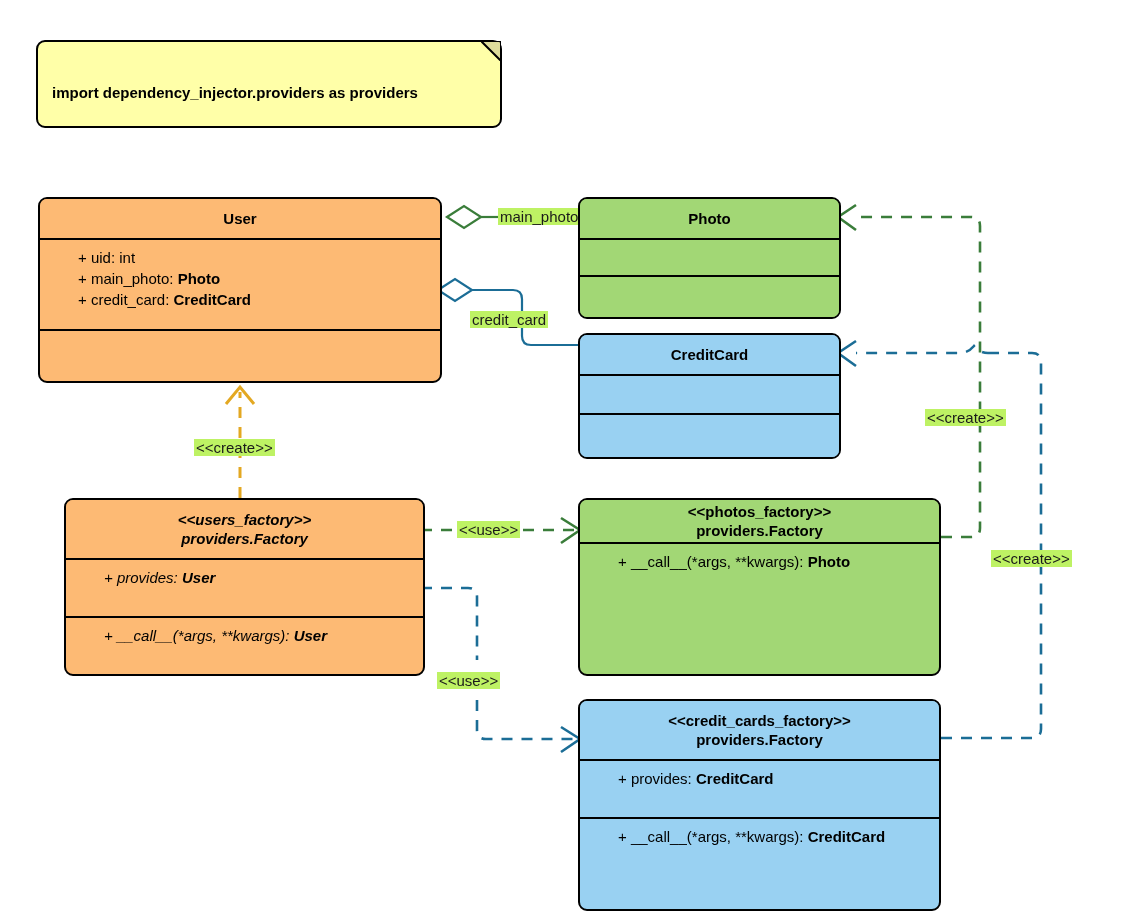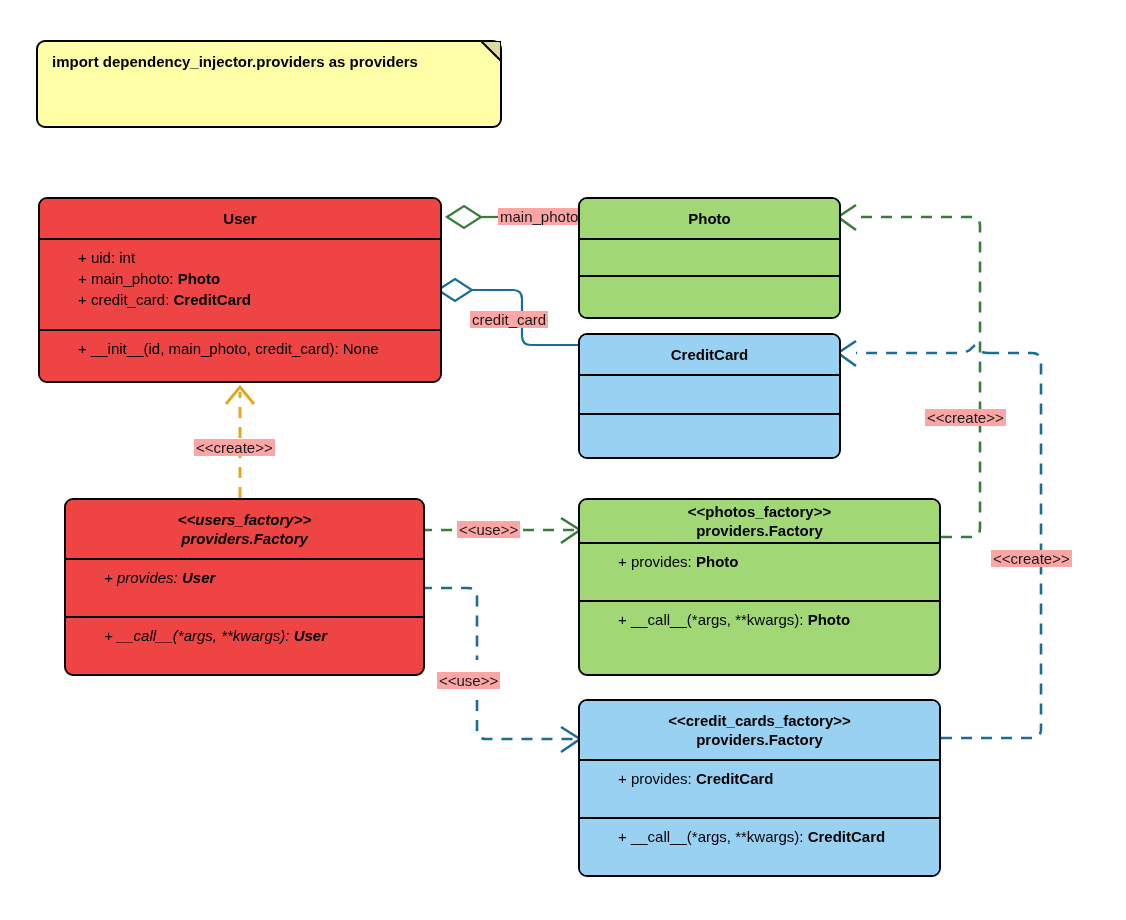--- a/index.html
+++ b/index.html
@@ -32,21 +32,21 @@
     height: 920px;
     pointer-events: none;
   }
 
   .edge-label {
     position: absolute;
     font-family: "Liberation Sans", sans-serif;
     font-size: 15px;
     color: #1a1a1a;
     white-space: nowrap;
-    background: #fca5a5;
+    background: #bef264;
     padding: 0 2px;
     line-height: 17px;
   }
 
   
   .note {
     position: absolute;
     background: #ffffa8;
     border: 2px solid #000000;
     border-radius: 9px;
@@ -55,21 +55,21 @@
   .note-fold {
     position: absolute;
     right: -1px;
     top: -1px;
     width: 20px;
     height: 20px;
   }
   .note-text {
     position: absolute;
     left: 14px;
-    top: 11px;
+    top: 42px;
     font-size: 15px;
     font-weight: bold;
     color: #000;
     white-space: nowrap;
   }
 
   
   .uml-class {
     position: absolute;
     box-sizing: border-box;
@@ -100,21 +100,21 @@
     border-bottom: 2px solid #000000;
   }
   .uml-row {
     white-space: nowrap;
     margin-left: 28px;
   }
   .uml-row b {
     font-weight: bold;
   }
 
-  .fill-yellow  { background: #ef4444; }
+  .fill-yellow  { background: #fdba74; }
   .fill-green   { background: #a2d775; }
   .fill-blue    { background: #99d1f2; }
 </style>
 </head>
 <body>
 
 <div id="diagram-canvas">
 
   <svg id="edge-layer" viewBox="0 0 1126 920" width="1126" height="920">
 
@@ -185,23 +185,20 @@
 
   <div class="uml-class fill-yellow" style="left:38px; top:197px; width:404px; height:186px;">
     <div class="uml-head fill-yellow" style="height:41px;">
       <span>User</span>
     </div>
     <div class="uml-compartment divided fill-yellow" style="height:91px;">
       <div class="uml-row"><span>+ uid: </span><span>int</span></div>
       <div class="uml-row"><span>+ main_photo: </span><b>Photo</b></div>
       <div class="uml-row"><span>+ credit_card: </span><b>CreditCard</b></div>
     </div>
-    <div class="uml-compartment fill-yellow" style="height:50px;">
-      <div class="uml-row"><span>+ __init__(id, main_photo, credit_card): </span><span>None</span></div>
-    </div>
   </div>
 
   <div class="uml-class fill-green" style="left:578px; top:197px; width:263px; height:122px;">
     <div class="uml-head fill-green" style="height:41px;">
       <span>Photo</span>
     </div>
     <div class="uml-compartment divided fill-green" style="height:37px;"></div>
     <div class="uml-compartment fill-green" style="height:40px;"></div>
   </div>
 
@@ -224,29 +221,26 @@
     <div class="uml-compartment fill-yellow" style="height:48px;">
       <div class="uml-row"><span>+ __call__(*args, **kwargs): </span><b>User</b></div>
     </div>
   </div>
 
   <div class="uml-class fill-green" style="left:578px; top:498px; width:363px; height:178px;">
     <div class="uml-head fill-green" style="height:44px;">
       <span>&lt;&lt;photos_factory&gt;&gt;</span>
       <span>providers.Factory</span>
     </div>
-    <div class="uml-compartment divided fill-green" style="height:58px;">
-      <div class="uml-row"><span>+ provides: </span><b>Photo</b></div>
-    </div>
     <div class="uml-compartment fill-green" style="height:58px;">
       <div class="uml-row"><span>+ __call__(*args, **kwargs): </span><b>Photo</b></div>
     </div>
   </div>
 
-  <div class="uml-class fill-blue" style="left:578px; top:699px; width:363px; height:178px;">
+  <div class="uml-class fill-blue" style="left:578px; top:699px; width:363px; height:212px;">
     <div class="uml-head fill-blue" style="height:60px;">
       <span>&lt;&lt;credit_cards_factory&gt;&gt;</span>
       <span>providers.Factory</span>
     </div>
     <div class="uml-compartment divided fill-blue" style="height:58px;">
       <div class="uml-row"><span>+ provides: </span><b>CreditCard</b></div>
     </div>
     <div class="uml-compartment fill-blue" style="height:58px;">
       <div class="uml-row"><span>+ __call__(*args, **kwargs): </span><b>CreditCard</b></div>
     </div>

